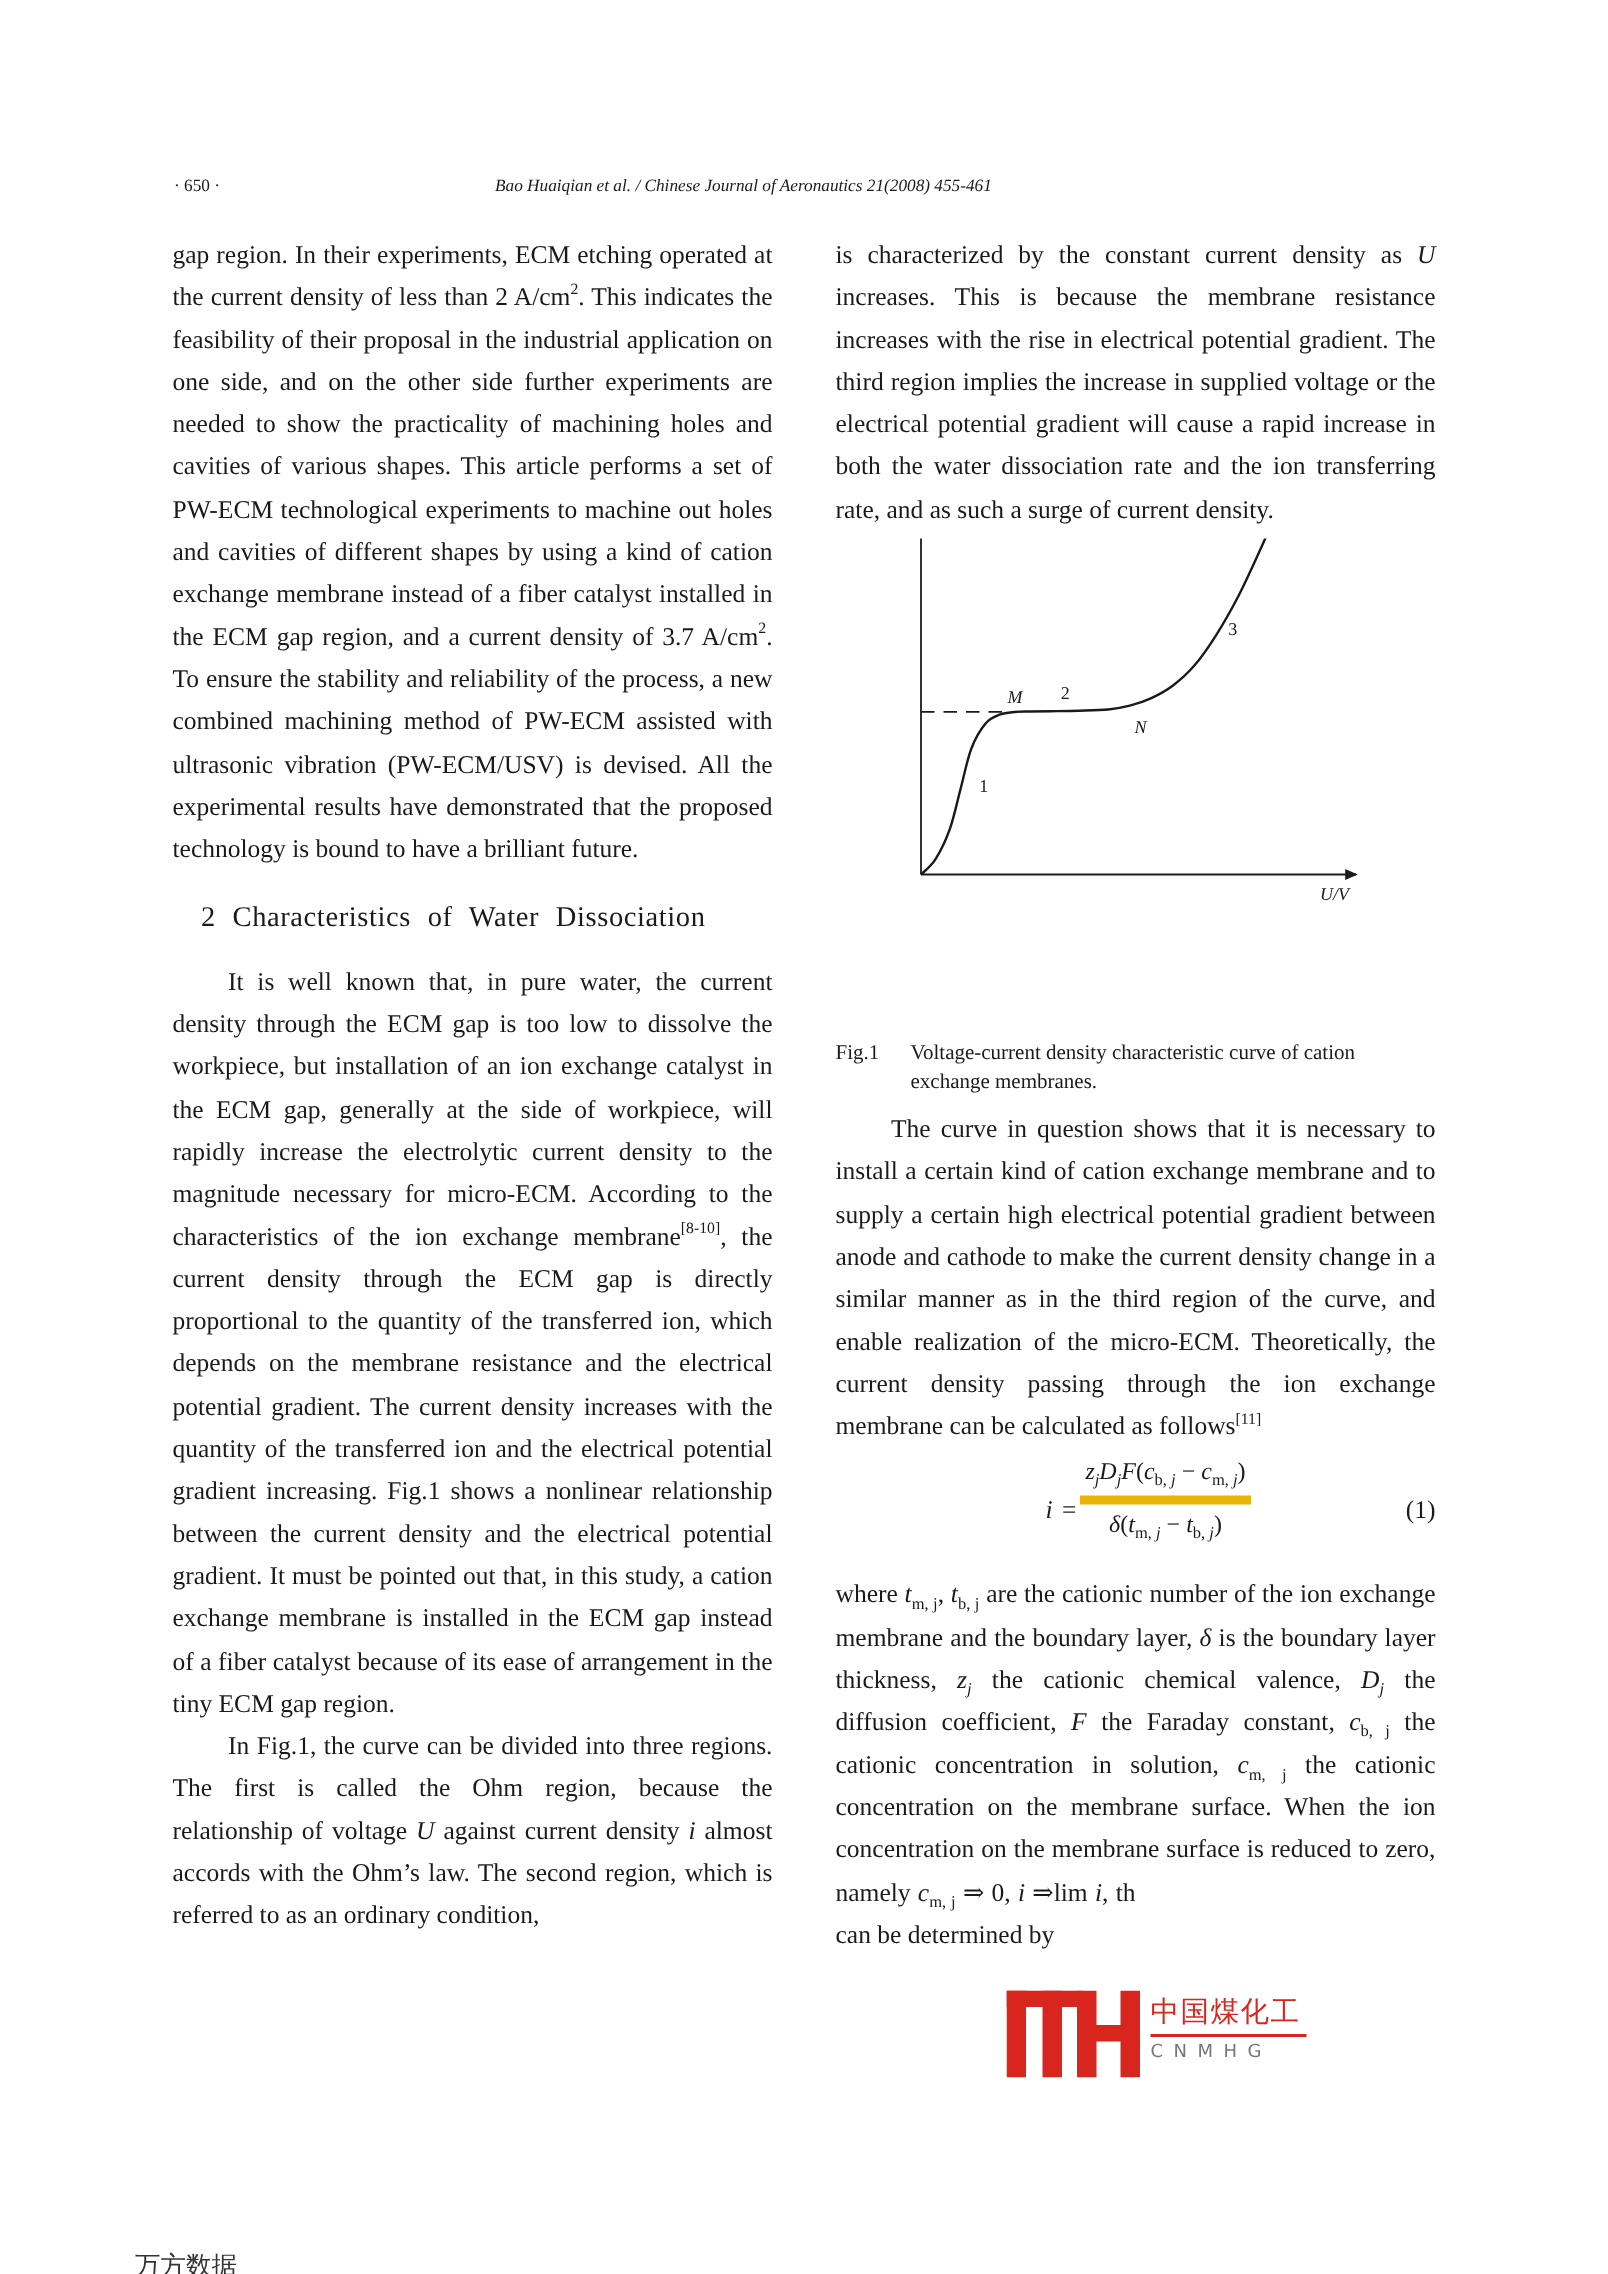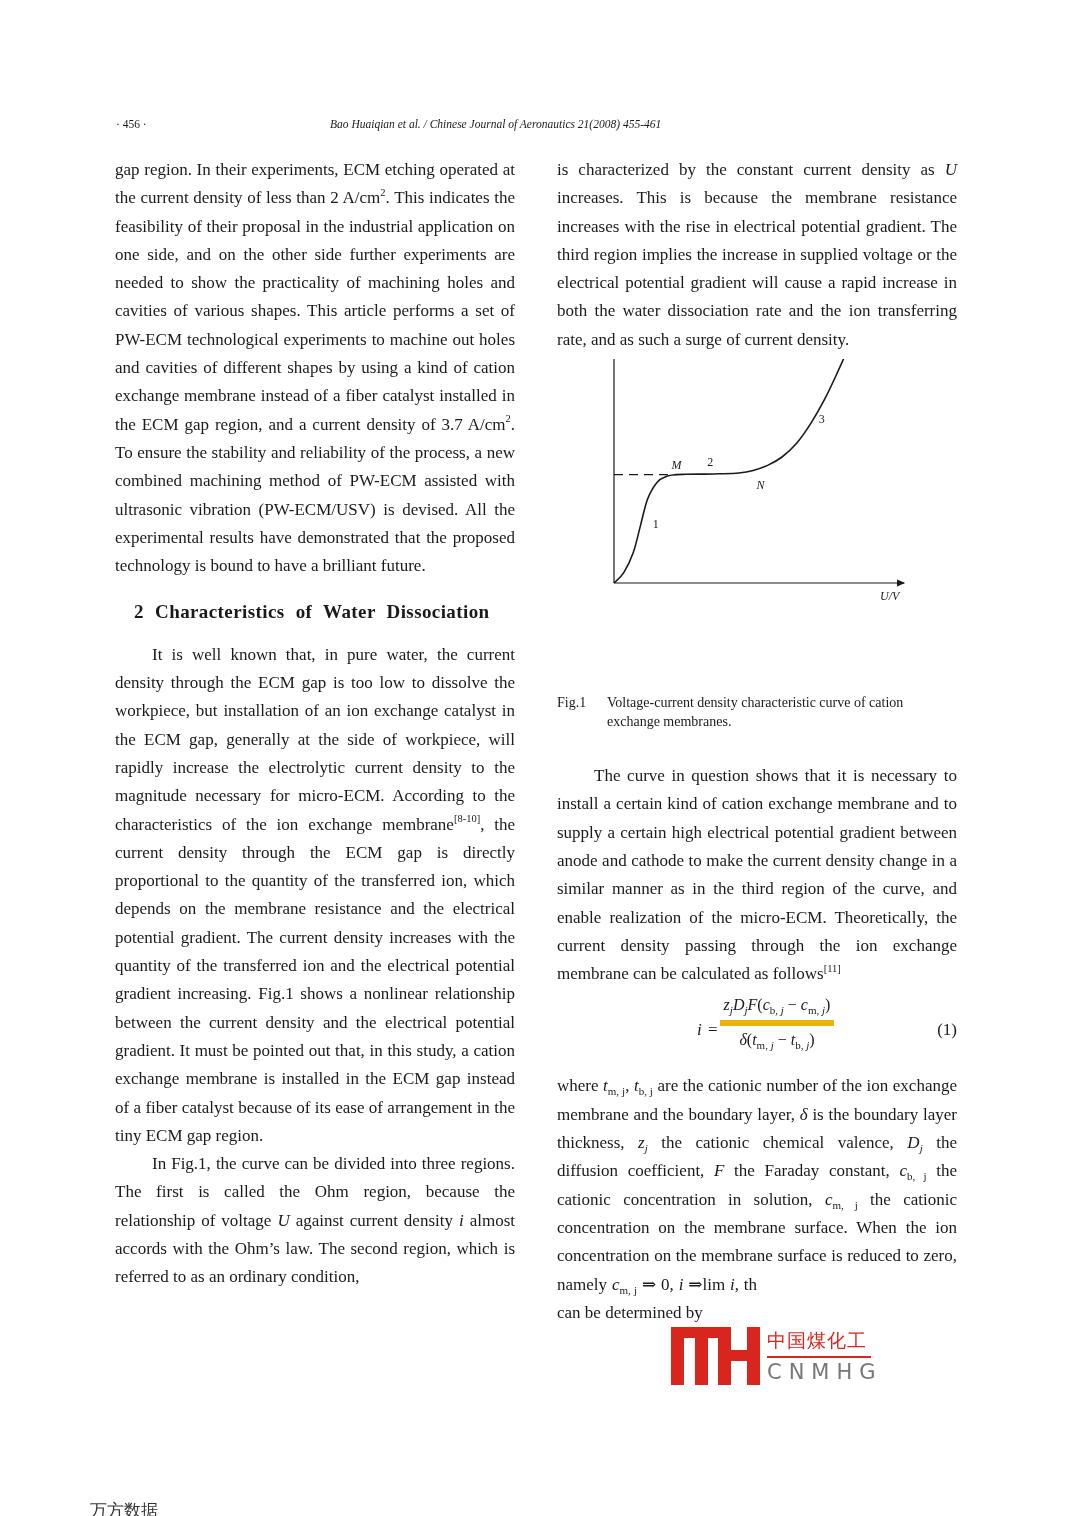--- a/index.html
+++ b/index.html
@@ -10,45 +10,45 @@
     .page-num { position: absolute; left: 116px; top: 0; }
     .journal-ref { position: absolute; left: 330px; top: 0; font-style: italic; }
     .col { position: absolute; width: 400px; font-size: 17px; line-height: 28.3px; text-align: justify; }
     .col p { margin: 0; }
     .col-left { left: 115px; top: 156px; }
     .col-right { left: 557px; top: 156px; }
     .indent { text-indent: 37px; }
     sup { font-size: 10.5px; line-height: 0; position: relative; top: -1px; }
     sub { font-size: 11px; line-height: 0; }
     i { font-style: italic; }
-    .section-title { font-size: 19px; margin: 18px 0 14px 19px !important; letter-spacing: 0.4px; word-spacing: 6px; text-align: left; font-weight: bold; }
+    .section-title { font-size: 19px; margin: 18px 0 14px 19px !important; letter-spacing: 0.4px; word-spacing: 6px; text-align: left; }
     .figure { position: relative; width: 400px; height: 330px; margin-top: 5px; }
     .figure svg { position: absolute; left: 0; top: 0; }
-    .caption { font-size: 14px; line-height: 19px; display: flex; margin: 4px 0 31px 0; text-align: left; }
+    .caption { font-size: 14px; line-height: 19px; display: flex; margin: 4px 0 8px 0; text-align: left; }
     .caption .fig-label { width: 50px; flex: none; }
     .equation { position: relative; height: 70px; margin: 6px 0 8px 0; }
     .eq-i { position: absolute; left: 140px; top: 22px; font-style: italic; font-size: 17px; }
     .eq-eq { position: absolute; left: 151px; top: 22px; font-size: 17px; }
     .eq-frac { position: absolute; left: 163px; top: 0; width: 114px; text-align: center; font-size: 16px; line-height: 22px; }
     .eq-num { border-bottom: 6px solid #eab308; padding-bottom: 4px; white-space: nowrap; }
     .eq-den { padding-top: 3px; white-space: nowrap; }
     .eq-number { position: absolute; right: 0; top: 22px; font-size: 17px; }
     .watermark { position: absolute; left: 671px; top: 1327px; width: 210px; height: 60px; }
     .wm-logo { position: absolute; left: 0; top: 0; width: 90px; height: 58px; }
     .wm-cn { position: absolute; left: 96px; top: 1px; font-family: Liberation Serif, serif; font-size: 19px; color: #d8261f; letter-spacing: 1px; white-space: nowrap; }
     .wm-line { position: absolute; left: 96px; top: 29px; width: 104px; height: 2px; background: #d8261f; }
-    .wm-en { position: absolute; left: 96px; top: 33px; font-family: "DejaVu Sans", sans-serif; font-size: 21px; color: #777; letter-spacing: 7px; white-space: nowrap; }
+    .wm-en { position: absolute; left: 96px; top: 33px; font-family: "DejaVu Sans", sans-serif; font-size: 12px; color: #777; letter-spacing: 7px; white-space: nowrap; }
     .footer-mark { position: absolute; left: 90px; top: 1471px; font-family: "DejaVu Sans", sans-serif; font-size: 17px; color: #333; margin-top: 28px; }
     .chart-label { font-family: "Liberation Serif", serif; fill: #1a1a1a; }
   </style>
 </head>
 <body>
 
 <div class="running-head">
-  <span class="page-num">· 456 ·</span>
+  <span class="page-num">· 650 ·</span>
   <span class="journal-ref">Bao Huaiqian et al. / Chinese Journal of Aeronautics 21(2008) 455-461</span>
 </div>
 
 <div class="col col-left">
   <p><span>gap region. In their experiments, ECM etching operated at the current density of less than 2 A/cm</span><sup>2</sup><span>. This indicates the feasibility of their proposal in the industrial application on one side, and on the other side further experiments are needed to show the practicality of machining holes and cavities of various shapes. This article performs a set of PW-ECM technological experiments to machine out holes and cavities of different shapes by using a kind of cation exchange membrane instead of a fiber catalyst installed in the ECM gap region, and a current density of 3.7 A/cm</span><sup>2</sup><span>. To ensure the stability and reliability of the process, a new combined machining method of PW-ECM assisted with ultrasonic vibration (PW-ECM/USV) is devised. All the experimental results have demonstrated that the proposed technology is bound to have a brilliant future.</span></p>
 
   <p class="section-title">2 Characteristics of Water Dissociation</p>
 
   <p class="indent"><span>It is well known that, in pure water, the current density through the ECM gap is too low to dissolve the workpiece, but installation of an ion exchange catalyst in the ECM gap, generally at the side of workpiece, will rapidly increase the electrolytic current density to the magnitude necessary for micro-ECM. According to the characteristics of the ion exchange membrane</span><sup>[8-10]</sup><span>, the current density through the ECM gap is directly proportional to the quantity of the transferred ion, which depends on the membrane resistance and the electrical potential gradient. The current density increases with the quantity of the transferred ion and the electrical potential gradient increasing. Fig.1 shows a nonlinear relationship between the current density and the electrical potential gradient. It must be pointed out that, in this study, a cation exchange membrane is installed in the ECM gap instead of a fiber catalyst because of its ease of arrangement in the tiny ECM gap region.</span></p>
 

